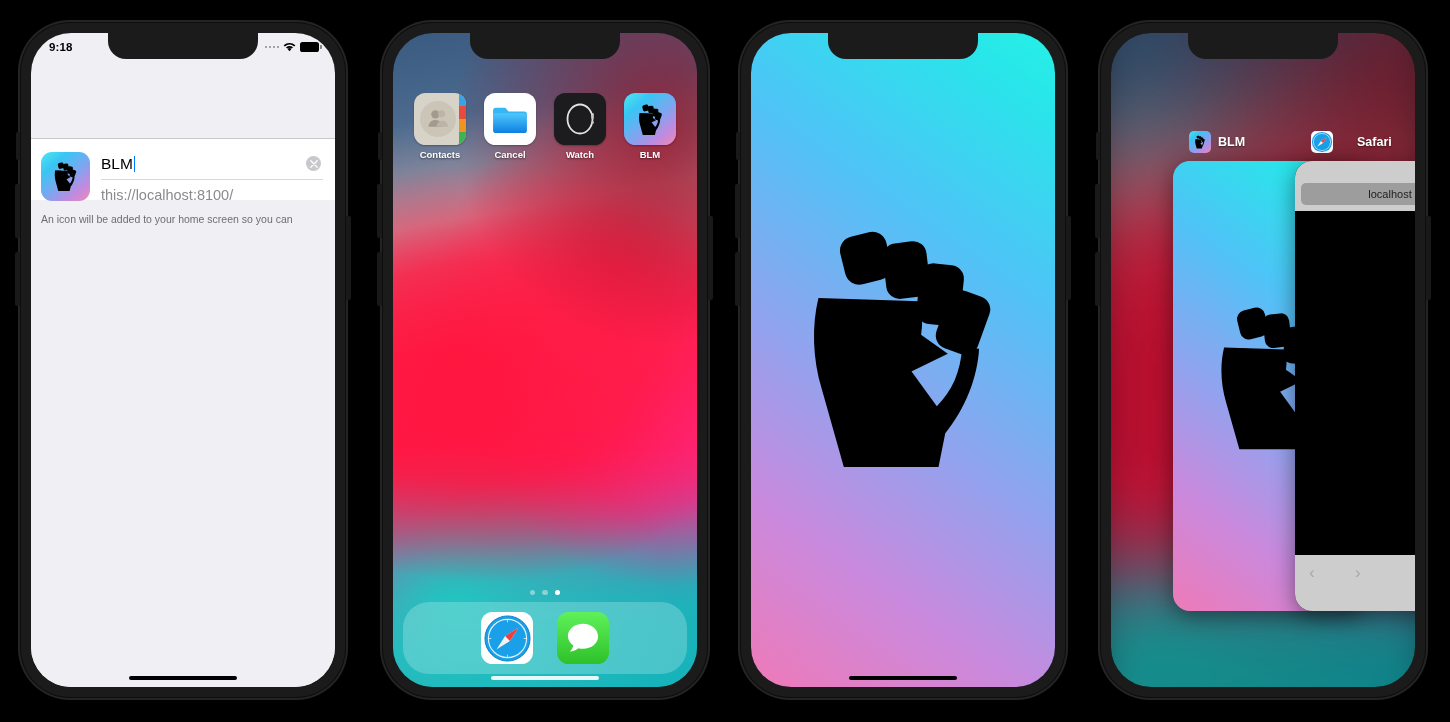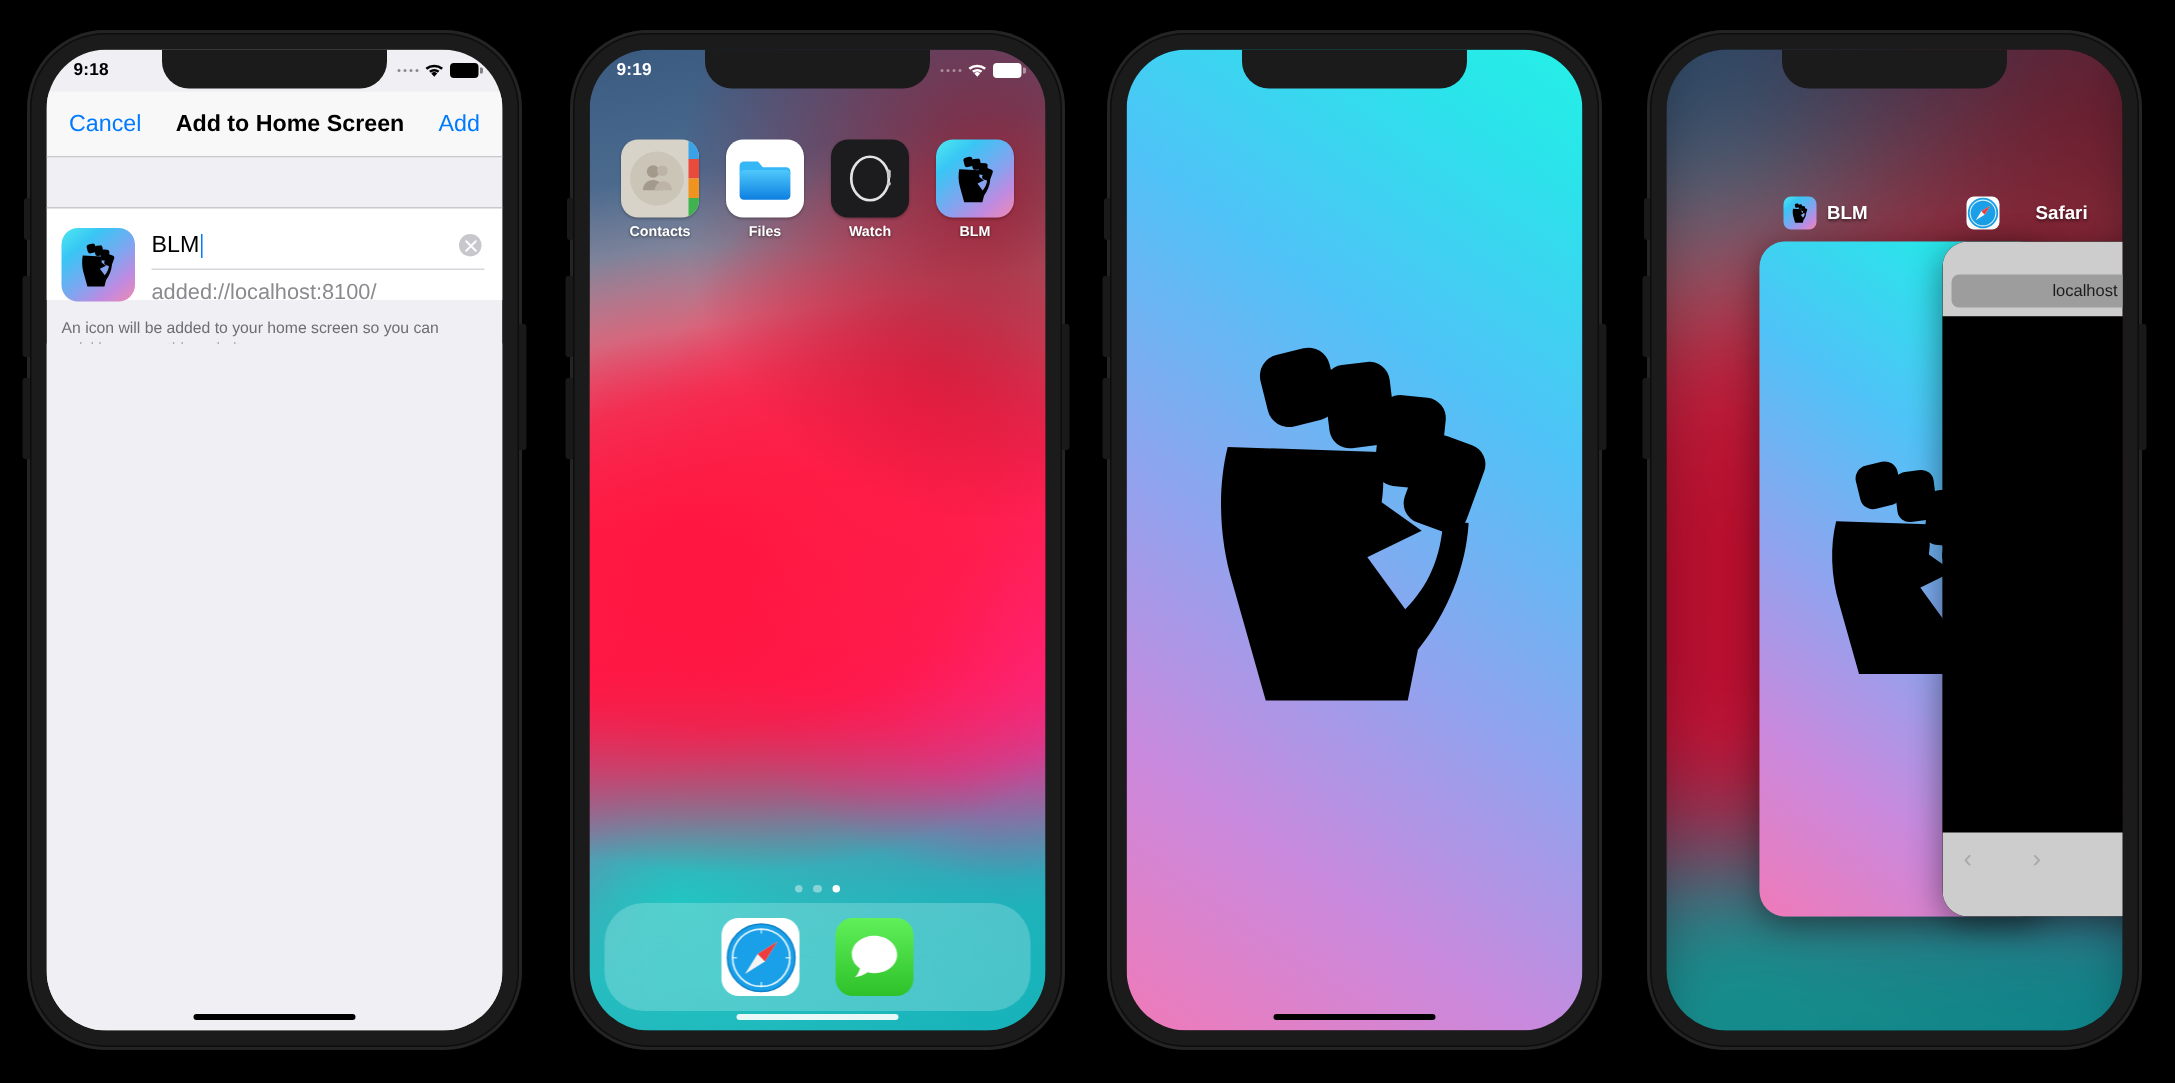--- a/index.html
+++ b/index.html
@@ -341,25 +341,20 @@
               </div>
             <div class="sb-wifi">
               <svg width="13" height="10" viewBox="0 0 16 12">
                   <path d="M8 11.2 5.6 8.4a3.6 3.6 0 0 1 4.8 0L8 11.2Zm-4.3-5 1.4 1.6a5.6 5.6 0 0 1 5.8 0l1.4-1.6a8 8 0 0 0-8.6 0ZM8 1.2a11.4 11.4 0 0 0-7.2 2.5l1.4 1.6a9.4 9.4 0 0 1 11.6 0l1.4-1.6A11.4 11.4 0 0 0 8 1.2Z" fill="currentColor"></path>
                 </svg>
             </div>
             <div class="sb-batt"></div>
           </div>
         </div>
 
-        <div class="navbar">
-          <div class="nav-btn">Cancel</div>
-          <div class="nav-title">Add to Home Screen</div>
-          <div class="nav-btn">Add</div>
-        </div>
 
         <div class="form-gap"></div>
 
         <div class="form-cell">
           <div class="appicon">
             <svg viewBox="0 0 220 300" xmlns="http://www.w3.org/2000/svg">
               <g fill="#000">
                 <rect x="38" y="16" width="56" height="58" rx="17" transform="rotate(-14 66 45)"></rect>
                 <rect x="88" y="26" width="52" height="66" rx="16" transform="rotate(-7 114 59)"></rect>
                 <rect x="128" y="52" width="52" height="72" rx="16" transform="rotate(6 154 88)"></rect>
@@ -377,21 +372,21 @@
             <div class="fld-title">
               <span class="txt">BLM</span>
                 <span class="caret"></span>
               <span class="clear-x">
                 <svg viewBox="0 0 10 10">
                     <path d="M1 1 L9 9 M9 1 L1 9" stroke="#fff" stroke-width="1.6" stroke-linecap="round"></path>
                   </svg>
               </span>
             </div>
             <div class="fld-url">
-              <span class="txt">added://localhost:8100/</span>
+              <span class="txt">this://localhost:8100/</span>
             </div>
           </div>
         </div>
 
         <div class="footnote">An icon will be added to your home screen so you can quickly access this website.</div>
         <div class="sheet-body"></div>
 
         <div class="home-ind" style="background:#000"></div>
       </div>
       <div class="notch"></div>
@@ -401,37 +396,20 @@
   <div class="phone" id="phone2">
     <div class="bezel"></div>
     <div class="btn-side btn-silent"></div>
     <div class="btn-side btn-volup"></div>
     <div class="btn-side btn-voldn"></div>
     <div class="btn-side btn-power"></div>
 
     <div class="screen">
       <div class="wallpaper"></div>
 
-      <div class="statusbar light">
-        <div class="sb-time">9:19</div>
-        <div class="sb-right">
-          <div class="sb-dots">
-              <i></i>
-              <i></i>
-              <i></i>
-              <i></i>
-            </div>
-          <div class="sb-wifi">
-            <svg width="13" height="10" viewBox="0 0 16 12">
-                <path d="M8 11.2 5.6 8.4a3.6 3.6 0 0 1 4.8 0L8 11.2Zm-4.3-5 1.4 1.6a5.6 5.6 0 0 1 5.8 0l1.4-1.6a8 8 0 0 0-8.6 0ZM8 1.2a11.4 11.4 0 0 0-7.2 2.5l1.4 1.6a9.4 9.4 0 0 1 11.6 0l1.4-1.6A11.4 11.4 0 0 0 8 1.2Z" fill="currentColor"></path>
-              </svg>
-          </div>
-          <div class="sb-batt"></div>
-        </div>
-      </div>
 
       <div class="icongrid">
 
         <div class="app">
           <div class="tile ic-contacts">
             <div class="circ"></div>
             <svg style="position:absolute;left:12px;top:13px" width="25" height="25" viewBox="0 0 24 24">
               <circle cx="9" cy="8" r="4" fill="#a39a8c"></circle>
               <path d="M2.5 20c0-4 3-6.5 6.5-6.5S15.5 16 15.5 20Z" fill="#a39a8c"></path>
               <circle cx="15" cy="7.5" r="3.4" fill="#bdb4a6"></circle>
@@ -453,21 +431,21 @@
               <path d="M2 8a3 3 0 0 1 3-3h10l3.5 4H35a3 3 0 0 1 3 3v2H2Z" fill="#35b6f5"></path>
               <rect x="2" y="11" width="36" height="21" rx="3" fill="url(#fg)"></rect>
               <defs>
                   <linearGradient id="fg" x1="0" y1="0" x2="0" y2="1">
                 <stop offset="0" stop-color="#4fc8fb"></stop>
                     <stop offset="1" stop-color="#0d7fe0"></stop>
               </linearGradient>
                 </defs>
             </svg>
           </div>
-          <div class="lbl">Files</div>
+          <div class="lbl">Cancel</div>
         </div>
 
         <div class="app">
           <div class="tile ic-watch">
             <svg width="34" height="38" viewBox="0 0 34 38">
               <ellipse cx="17" cy="19" rx="12.5" ry="14.5" fill="none" stroke="#e3e3e3" stroke-width="1.8"></ellipse>
               <ellipse cx="17" cy="19" rx="10" ry="12" fill="#1c1c1e"></ellipse>
               <rect x="28.4" y="13" width="2.4" height="6" rx="1.2" fill="#c9c9c9"></rect>
               <circle cx="29.6" cy="22.5" r="1.3" fill="#c9c9c9"></circle>
             </svg>

